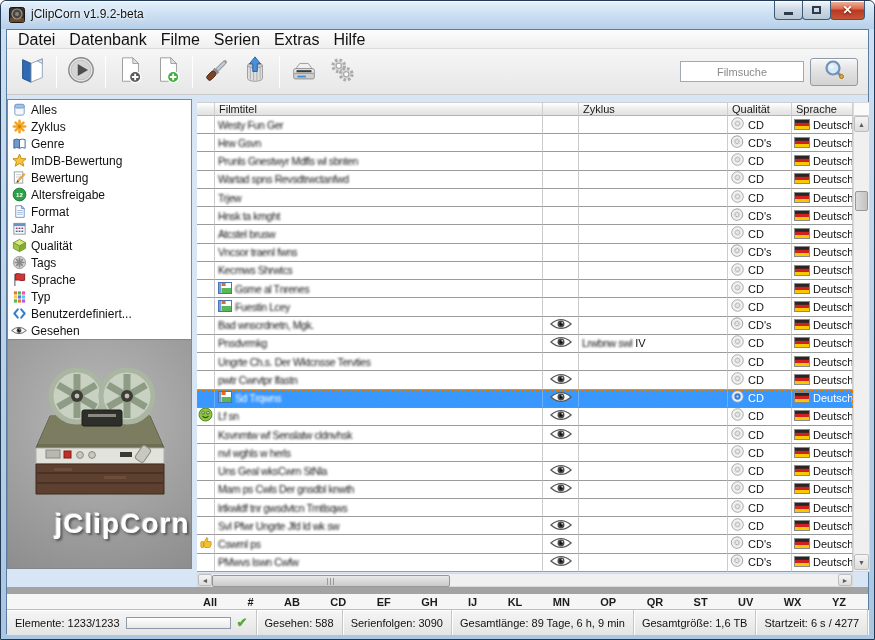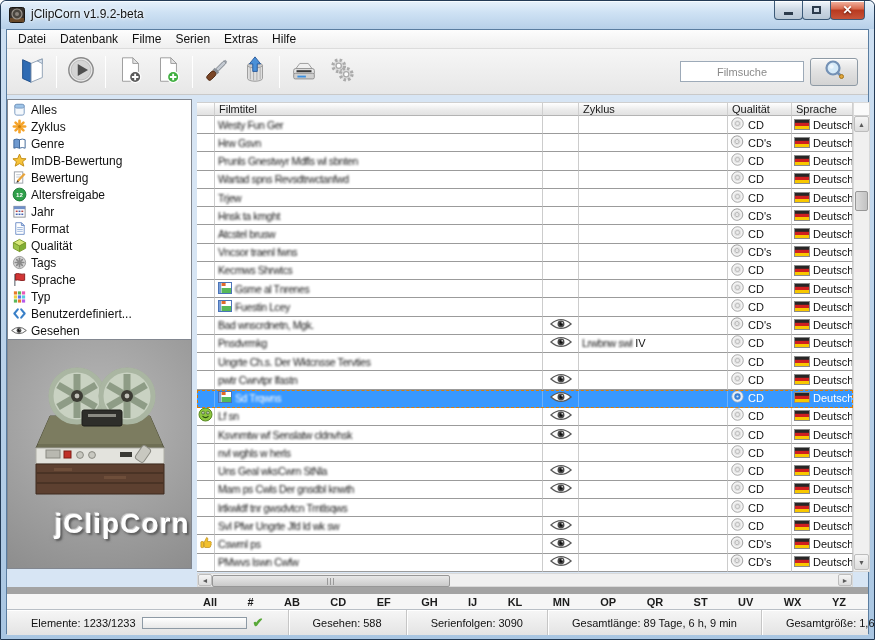--- a/index.html
+++ b/index.html
@@ -18,21 +18,21 @@
     font-size:10px;color:#333;cursor:default;box-shadow:inset 0 1px 0 #fff;}
   .wbtn .mini{width:9px;height:3px;background:#2d3c4c;margin-top:6px;}
   .wbtn .maxi{width:9px;height:8px;border:2px solid #2d3c4c;background:transparent;}
   .wbtn.close{width:35px;background:linear-gradient(#f3b8a6 0%,#d8674b 45%,#b8391f 50%,#c7543a 100%);
     color:#fff;font-weight:bold;font-size:12px;text-shadow:0 1px 2px #5a1408;border-radius:0 0 4px 4px;}
   
   .inner{position:absolute;left:5px;top:28px;width:863px;height:605px;background:#ececec;
     border:1px solid #5a7da0;border-bottom:none;}
   .menubar{position:absolute;left:0;top:0;right:0;height:19px;display:flex;align-items:center;
     background:linear-gradient(#fdfdfd,#efefef);border-bottom:1px solid #dcdcdc;padding-left:4px;}
-  .menuitem{font-size:12px;color:#111;padding:8px 7px;line-height:19px;}
+  .menuitem{font-size:16px;color:#111;padding:8px 7px;line-height:19px;}
   .toolbar{position:absolute;left:0;top:19px;right:0;height:46px;display:flex;align-items:center;
     background:linear-gradient(#f6f6f6,#e7e7e7);border-bottom:1px solid #c9c9c9;padding-left:6px;}
   .tbtn{width:38px;height:38px;display:flex;align-items:center;justify-content:center;}
   .tsep{width:1px;height:32px;background:#c6c6c6;border-right:1px solid #fff;margin:0 5px;}
   .searchwrap{margin-left:auto;display:flex;align-items:center;margin-right:10px;gap:6px;}
   .searchinput{width:124px;height:21px;border:1px solid #9daab8;font-size:11px;text-align:center;
     color:#333;font-family:Liberation Sans, sans-serif;}
   .searchinput::placeholder{color:#8a8a8a;}
   .searchbtn{width:48px;height:28px;border:1px solid #8e9aa5;border-radius:3px;
     background:linear-gradient(#f7f7f7,#e2e2e2 45%,#d3d3d3);display:flex;align-items:center;justify-content:center;box-shadow:inset 0 1px 0 #fff;}
@@ -82,21 +82,21 @@
   .hthumb{position:absolute;left:14px;width:238px;height:12px;top:1px;background:linear-gradient(#e8e8e8,#cacaca);
     border:1px solid #979797;border-radius:2px;}
   .hthumb:after{content:"";position:absolute;left:50%;top:2px;width:8px;height:7px;margin-left:-4px;
     background:repeating-linear-gradient(90deg,#9a9a9a 0 1px,transparent 1px 3px);}
   
   .charbar{position:absolute;left:0;top:557px;right:0;height:22px;background:#f6f6f6;border-top:7px solid #a3a3a3;
     display:flex;align-items:center;justify-content:space-between;padding:0 22px 0 196px;}
   .charitem{font-size:11px;font-weight:bold;color:#1c1c1c;}
   .statusbar{position:absolute;left:0;top:579px;right:0;height:26px;background:linear-gradient(#f6f6f6,#e4e4e4);
     border-top:1px solid #b9bfc6;display:flex;align-items:stretch;box-shadow:inset 0 1px 0 #fff;}
-  .seg{display:flex;align-items:center;gap:6px;padding:0 24px;border-right:1px solid #c6c6c6;box-shadow:1px 0 0 #fff;}
+  .seg{display:flex;align-items:center;gap:6px;padding:0 8px;border-right:1px solid #c6c6c6;box-shadow:1px 0 0 #fff;}
   .seg .slbl{font-size:11px;color:#111;white-space:nowrap;}
   .progress{width:105px;height:12px;border:1px solid #8e9aa5;background:linear-gradient(#fff,#e8e8e8);}
   .check{color:var(--check,#58a838);font-size:13px;font-weight:bold;line-height:12px;}
   .fillseg{flex:1;border-right:none;}
 </style>
 </head>
 <body>
 
 <div class="window">
   <div class="titlebar">
@@ -279,49 +279,49 @@
               <svg width="15" height="15" viewBox="0 0 16 16">
                 <circle cx="8" cy="8" r="6.8" fill="#2fa04a" stroke="#1a7a33"></circle>
                 <text x="8" y="10.6" text-anchor="middle" font-size="6.5" font-weight="bold" fill="#fff" font-family="Liberation Sans,sans-serif">12</text>
               </svg>
             </span>
             <span class="slabel">Altersfreigabe</span>
           </div>
           <div class="sitem">
             <span class="sicon">
               <svg width="15" height="15" viewBox="0 0 16 16">
+                <path d="M4 1.8 h6 l3 3 v9.4 H4 z" fill="#fff" stroke="#6f8fc8"></path>
+                <path d="M10 1.8 v3 h3 z" fill="#dbe6f4" stroke="#6f8fc8"></path>
+                <g stroke="#9ab4dc">
+                  <line x1="5.5" y1="7" x2="11.5" y2="7"></line>
+                  <line x1="5.5" y1="9" x2="11.5" y2="9"></line>
+                  <line x1="5.5" y1="11" x2="11.5" y2="11"></line>
+                </g>
+              </svg>
+            </span>
+            <span class="slabel">Format</span>
+          </div>
+          <div class="sitem">
+            <span class="sicon">
+              <svg width="15" height="15" viewBox="0 0 16 16">
                 <rect x="2" y="2.5" width="12" height="11.5" fill="#fff" stroke="#8a8f96"></rect>
                 <rect x="2" y="2.5" width="12" height="3" fill="#6f8fc8"></rect>
                 <g fill="#b04040">
                   <rect x="4" y="7" width="2" height="1.6"></rect>
                   <rect x="10" y="7" width="2" height="1.6"></rect>
                 </g>
                 <g fill="#4060b0">
                   <rect x="7" y="7" width="2" height="1.6"></rect>
                   <rect x="4" y="10.2" width="2" height="1.6"></rect>
                   <rect x="7" y="10.2" width="2" height="1.6"></rect>
                   <rect x="10" y="10.2" width="2" height="1.6"></rect>
                 </g>
               </svg>
             </span>
             <span class="slabel">Jahr</span>
-          </div>
-          <div class="sitem">
-            <span class="sicon">
-              <svg width="15" height="15" viewBox="0 0 16 16">
-                <path d="M4 1.8 h6 l3 3 v9.4 H4 z" fill="#fff" stroke="#6f8fc8"></path>
-                <path d="M10 1.8 v3 h3 z" fill="#dbe6f4" stroke="#6f8fc8"></path>
-                <g stroke="#9ab4dc">
-                  <line x1="5.5" y1="7" x2="11.5" y2="7"></line>
-                  <line x1="5.5" y1="9" x2="11.5" y2="9"></line>
-                  <line x1="5.5" y1="11" x2="11.5" y2="11"></line>
-                </g>
-              </svg>
-            </span>
-            <span class="slabel">Format</span>
           </div>
           <div class="sitem">
             <span class="sicon">
               <svg width="15" height="15" viewBox="0 0 16 16">
                 <path d="M8 1.5 L14.5 5 8 8.5 1.5 5 Z" fill="#d8e87a" stroke="#7a9a2a"></path>
                 <path d="M1.5 5 V11 L8 14.5 V8.5 Z" fill="#9ec44a" stroke="#7a9a2a"></path>
                 <path d="M14.5 5 V11 L8 14.5 V8.5 Z" fill="#7fae35" stroke="#7a9a2a"></path>
               </svg>
             </span>
             <span class="slabel">Qualität</span>

